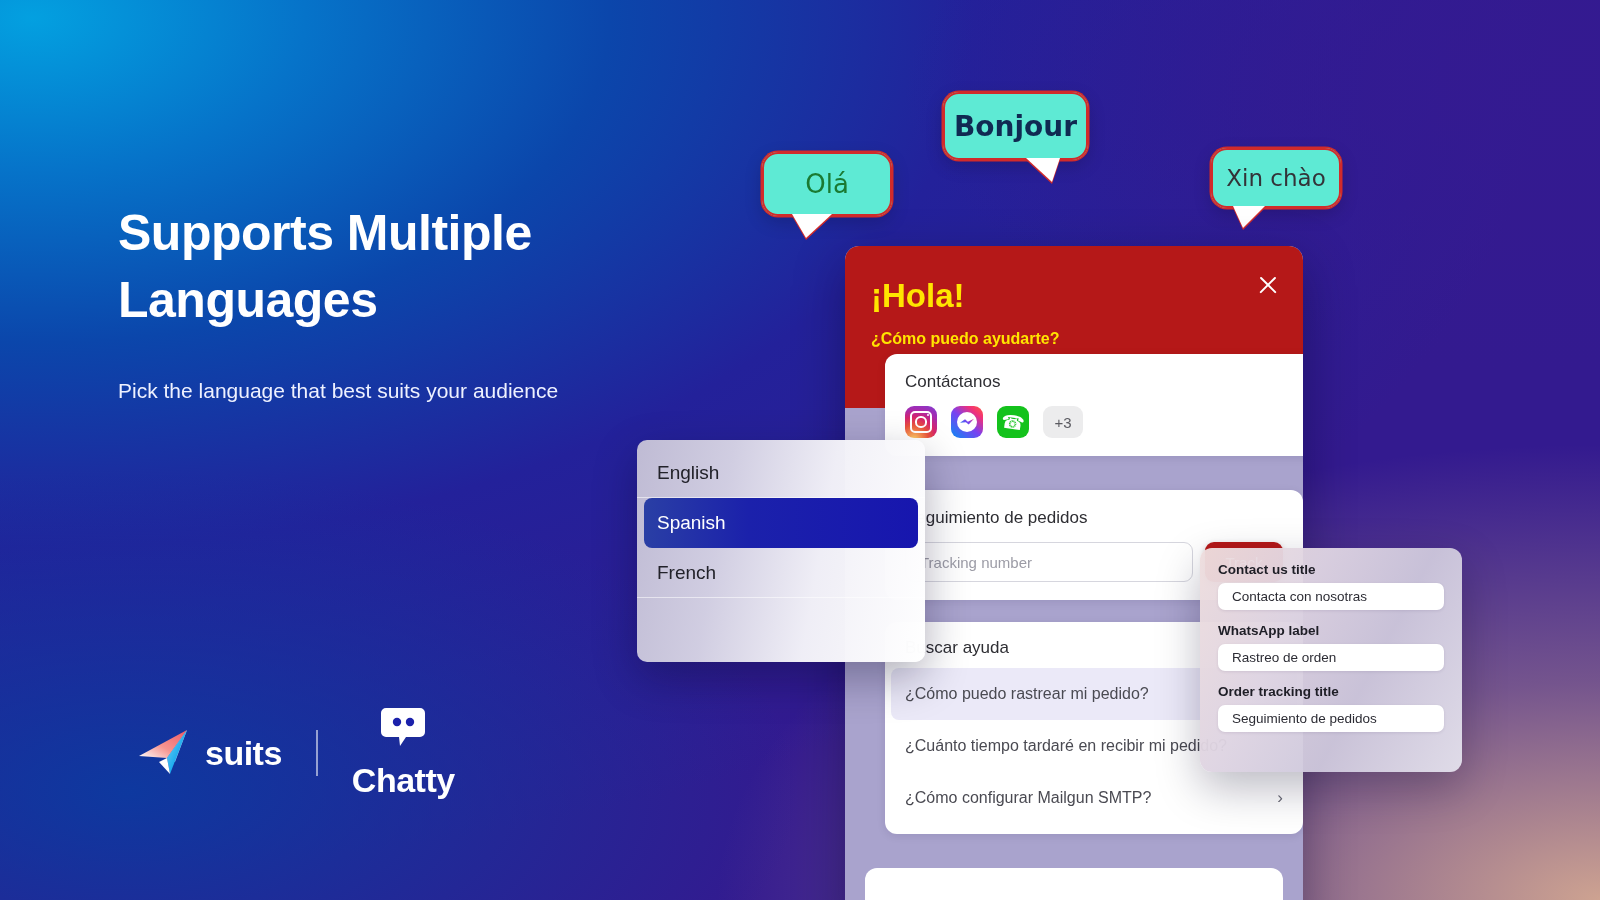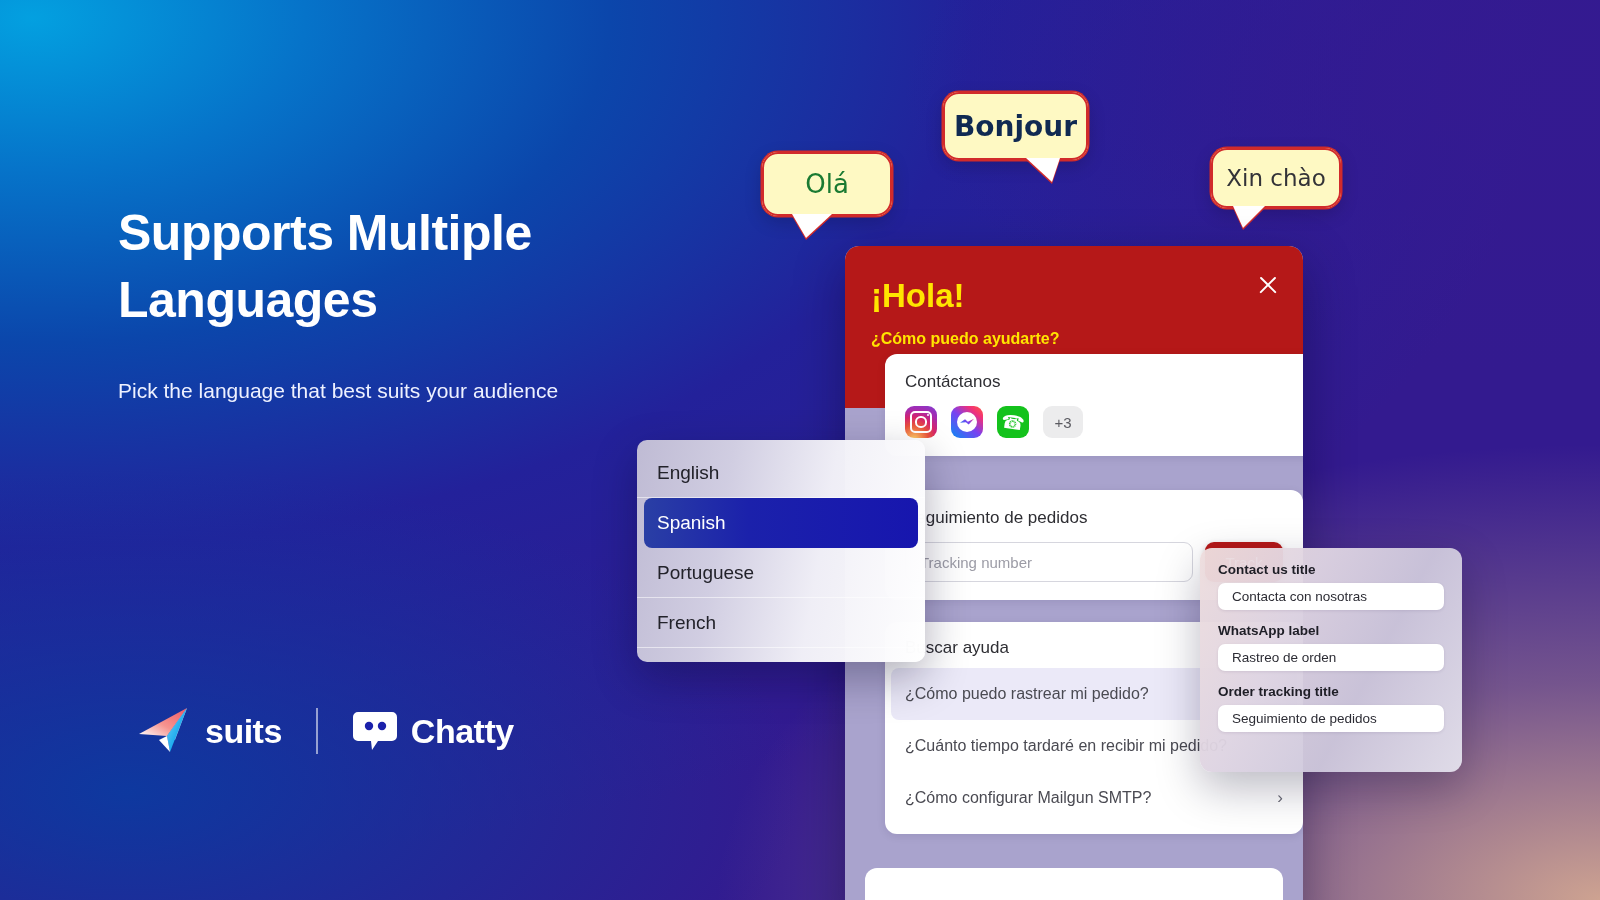--- a/index.html
+++ b/index.html
@@ -27,25 +27,25 @@
   .headline{position:absolute;left:118px;top:200px;width:620px;
     font-size:50px;line-height:1.34;font-weight:bold;color:#fff;letter-spacing:-.5px;}
   .subcopy{position:absolute;left:118px;top:373px;width:470px;
     font-size:21px;line-height:1.72;color:#eef1ff;font-weight:400;}
 
   
   .brandrow{position:absolute;left:137px;top:706px;display:flex;align-items:center;gap:22px;}
   .avada-lock{display:flex;align-items:center;gap:12px;}
   .avada-word{font-size:34px;color:#fff;font-weight:600;letter-spacing:-.5px;}
   .brand-divider{width:2px;height:46px;background:rgba(255,255,255,.55);margin:0 12px;}
-  .chatty-lock{display:flex;align-items:center;gap:13px;}
+  .chatty-lock{display:flex;align-items:center;gap:13px;flex-direction:column;}
   .chatty-word{font-size:34px;color:#fff;font-weight:bold;letter-spacing:-.5px;}
 
   
-  .bubble{position:absolute;background:#fef9c3;border-radius:16px;
+  .bubble{position:absolute;background:#5eead4;border-radius:16px;
     box-shadow:0 0 0 2px #d12b2b inset, 0 0 0 1.5px #d12b2b, 0 6px 18px rgba(0,0,0,.18);
     display:flex;align-items:center;justify-content:center;
     font-family:"DejaVu Sans",sans-serif;}
   .bubble .tail{position:absolute;width:0;height:0;}
   .b-ola{left:762px;top:152px;width:130px;height:64px;}
   .b-ola span{font-size:26px;color:#1a7a32;font-weight:400;}
   .b-ola .tail{left:30px;bottom:-22px;
     border-left:14px solid transparent;border-right:26px solid transparent;border-top:24px solid #fff;
     filter:drop-shadow(0 2px 0 #d12b2b);}
   .b-bonjour{left:943px;top:92px;width:145px;height:68px;}
@@ -237,23 +237,20 @@
   </div>
 
   <div class="langpanel">
     <div class="lang-item">
       <span>English</span>
     </div>
     <div class="lang-item selected">
       <span>Spanish</span>
     </div>
     <div class="lang-item">
-      <span>Portuguese</span>
-    </div>
-    <div class="lang-item">
       <span>French</span>
     </div>
   </div>
 
   <div class="settings">
     <div class="set-label">Contact us title</div>
     <div class="set-field">Contacta con nosotras</div>
     <div class="set-label">WhatsApp label</div>
     <div class="set-field">Rastreo de orden</div>
     <div class="set-label">Order tracking title</div>

